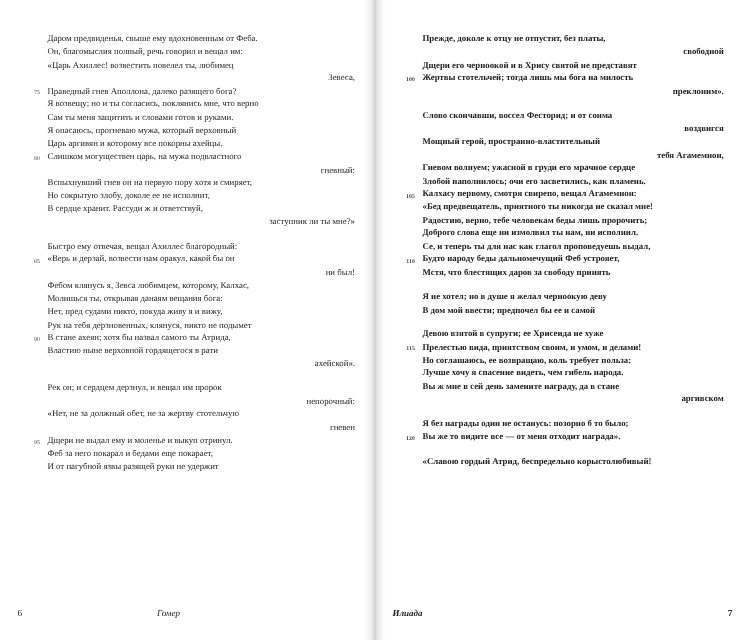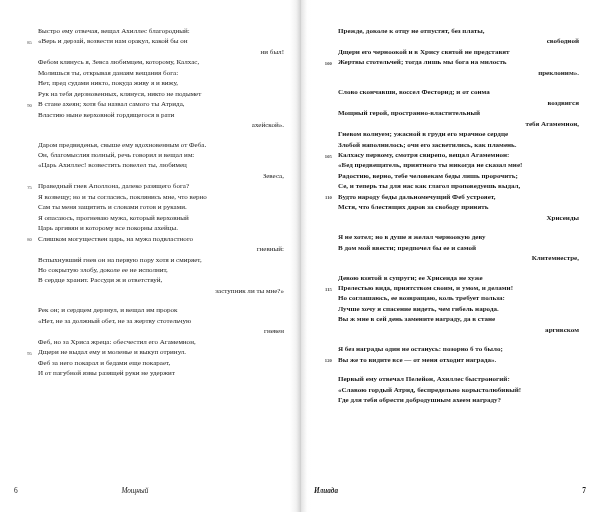--- a/index.html
+++ b/index.html
@@ -122,62 +122,62 @@
   .footer-right .running-title { order: 1; }
   .footer-right .folio { order: 2; margin-left: auto; }
 </style>
 </head>
 <body>
 
 <div class="spread">
 
   <div class="page page-left">
     <div class="poem" id="left-poem">
-        <div class="stanza">
-          <div class="vline"><span>Быстро ему отвечая, вещал Ахиллес благородный:</span></div>
-          <div class="vline"><span class="lnum">85</span><span>«Верь и дерзай, возвести нам оракул, какой бы он</span></div>
-          <div class="vline cont"><span>ни был!</span></div>
-          <div class="vline"><span>Фебом клянусь я, Зевса любимцем, которому, Калхас,</span></div>
-          <div class="vline"><span>Молишься ты, открывая данаям вещания бога:</span></div>
-          <div class="vline"><span>Нет, пред судами никто, покуда живу я и вижу,</span></div>
-          <div class="vline"><span>Рук на тебя дерзновенных, клянуся, никто не подымет</span></div>
-          <div class="vline"><span class="lnum">90</span><span>В стане ахеян; хотя бы назвал самого ты Атрида,</span></div>
-          <div class="vline"><span>Властию ныне верховной гордящегося в рати</span></div>
-          <div class="vline cont"><span>ахейской».</span></div>
-        </div>
         <div class="stanza">
           <div class="vline"><span>Даром предвиденья, свыше ему вдохновенным от Феба.</span></div>
           <div class="vline"><span>Он, благомыслия полный, речь говорил и вещал им:</span></div>
           <div class="vline"><span>«Царь Ахиллес! возвестить повелел ты, любимец</span></div>
           <div class="vline cont"><span>Зевеса,</span></div>
           <div class="vline"><span class="lnum">75</span><span>Праведный гнев Аполлона, далеко разящего бога?</span></div>
           <div class="vline"><span>Я возвещу; но и ты согласись, поклянись мне, что верно</span></div>
           <div class="vline"><span>Сам ты меня защитить и словами готов и руками.</span></div>
           <div class="vline"><span>Я опасаюсь, прогневаю мужа, который верховный</span></div>
           <div class="vline"><span>Царь аргивян и которому все покорны ахейцы.</span></div>
           <div class="vline"><span class="lnum">80</span><span>Слишком могуществен царь, на мужа подвластного</span></div>
           <div class="vline cont"><span>гневный:</span></div>
           <div class="vline"><span>Вспыхнувший гнев он на первую пору хотя и смиряет,</span></div>
           <div class="vline"><span>Но сокрытую злобу, доколе ее не исполнит,</span></div>
           <div class="vline"><span>В сердце хранит. Рассуди ж и ответствуй,</span></div>
           <div class="vline cont"><span>заступник ли ты мне?»</span></div>
         </div>
         <div class="stanza">
+          <div class="vline"><span>Быстро ему отвечая, вещал Ахиллес благородный:</span></div>
+          <div class="vline"><span class="lnum">85</span><span>«Верь и дерзай, возвести нам оракул, какой бы он</span></div>
+          <div class="vline cont"><span>ни был!</span></div>
+          <div class="vline"><span>Фебом клянусь я, Зевса любимцем, которому, Калхас,</span></div>
+          <div class="vline"><span>Молишься ты, открывая данаям вещания бога:</span></div>
+          <div class="vline"><span>Нет, пред судами никто, покуда живу я и вижу,</span></div>
+          <div class="vline"><span>Рук на тебя дерзновенных, клянуся, никто не подымет</span></div>
+          <div class="vline"><span class="lnum">90</span><span>В стане ахеян; хотя бы назвал самого ты Атрида,</span></div>
+          <div class="vline"><span>Властию ныне верховной гордящегося в рати</span></div>
+          <div class="vline cont"><span>ахейской».</span></div>
+        </div>
+        <div class="stanza">
           <div class="vline"><span>Рек он; и сердцем дерзнул, и вещал им пророк</span></div>
+          <div class="vline cont"><span>непорочный:</span></div>
           <div class="vline"><span>«Нет, не за должный обет, не за жертву стотельчую</span></div>
           <div class="vline cont"><span>гневен</span></div>
-          <div class="vline"><span>Феб, но за Хриса жреца: обесчестил его Агамемнон,</span></div>
           <div class="vline"><span class="lnum">95</span><span>Дщери не выдал ему и моленье и выкуп отринул.</span></div>
           <div class="vline"><span>Феб за него покарал и бедами еще покарает,</span></div>
           <div class="vline"><span>И от пагубной язвы разящей руки не удержит</span></div>
         </div>
       </div>
     <div class="footer footer-left">
       <span class="folio">6</span>
-      <span class="running-title">Мощный</span>
+      <span class="running-title">Гомер</span>
     </div>
   </div>
 
   <div class="gutter"></div>
   <div class="gutter-line"></div>
 
   <div class="page page-right">
     <div class="poem" id="right-poem">
         <div class="stanza">
           <div class="vline"><span>Прежде, доколе к отцу не отпустят, без платы,</span></div>
@@ -189,46 +189,43 @@
         <div class="stanza">
           <div class="vline"><span>Слово скончавши, воссел Фесторид; и от сонма</span></div>
           <div class="vline cont"><span>воздвигся</span></div>
           <div class="vline"><span>Мощный герой, пространно-властительный</span></div>
           <div class="vline cont"><span>тебя Агамемнон,</span></div>
           <div class="vline"><span>Гневом волнуем; ужасной в груди его мрачное сердце</span></div>
           <div class="vline"><span>Злобой наполнилось; очи его засветились, как пламень.</span></div>
           <div class="vline"><span class="lnum">105</span><span>Калхасу первому, смотря свирепо, вещал Агамемнон:</span></div>
           <div class="vline"><span>«Бед предвещатель, приятного ты никогда не сказал мне!</span></div>
           <div class="vline"><span>Радостию, верно, тебе человекам беды лишь пророчить;</span></div>
+          <div class="vline"><span>Доброго слова еще ни измолвил ты нам, ни исполнил.</span></div>
           <div class="vline"><span>Се, и теперь ты для нас как глагол проповедуешь выдал,</span></div>
           <div class="vline"><span class="lnum">110</span><span>Будто народу беды дальномечущий Феб устрояет,</span></div>
           <div class="vline"><span>Мстя, что блестящих даров за свободу принять</span></div>
-          <div class="vline cont"><span>Хрисеиды</span></div>
         </div>
         <div class="stanza">
           <div class="vline"><span>Я не хотел; но в душе я желал черноокую деву</span></div>
           <div class="vline"><span>В дом мой ввести; предпочел бы ее и самой</span></div>
-          <div class="vline cont"><span>Клитемнестре,</span></div>
         </div>
         <div class="stanza">
           <div class="vline"><span>Девою взятой в супруги; ее Хрисеида не хуже</span></div>
           <div class="vline"><span class="lnum">115</span><span>Прелестью вида, приятством своим, и умом, и делами!</span></div>
           <div class="vline"><span>Но соглашаюсь, ее возвращаю, коль требует польза:</span></div>
           <div class="vline"><span>Лучше хочу я спасение видеть, чем гибель народа.</span></div>
           <div class="vline"><span>Вы ж мне в сей день замените награду, да в стане</span></div>
           <div class="vline cont"><span>аргивском</span></div>
         </div>
         <div class="stanza">
           <div class="vline"><span>Я без награды один не останусь: позорно б то было;</span></div>
           <div class="vline"><span class="lnum">120</span><span>Вы же то видите все — от меня отходит награда».</span></div>
         </div>
         <div class="stanza">
-          <div class="vline"><span>Первый ему отвечал Пелейон, Ахиллес быстроногий:</span></div>
           <div class="vline"><span>«Славою гордый Атрид, беспредельно корыстолюбивый!</span></div>
-          <div class="vline"><span>Где для тебя обрести добродушным ахеем награду?</span></div>
         </div>
       </div>
     <div class="footer footer-right">
       <span class="running-title">Илиада</span>
       <span class="folio">7</span>
     </div>
   </div>
 
 </div>
 

